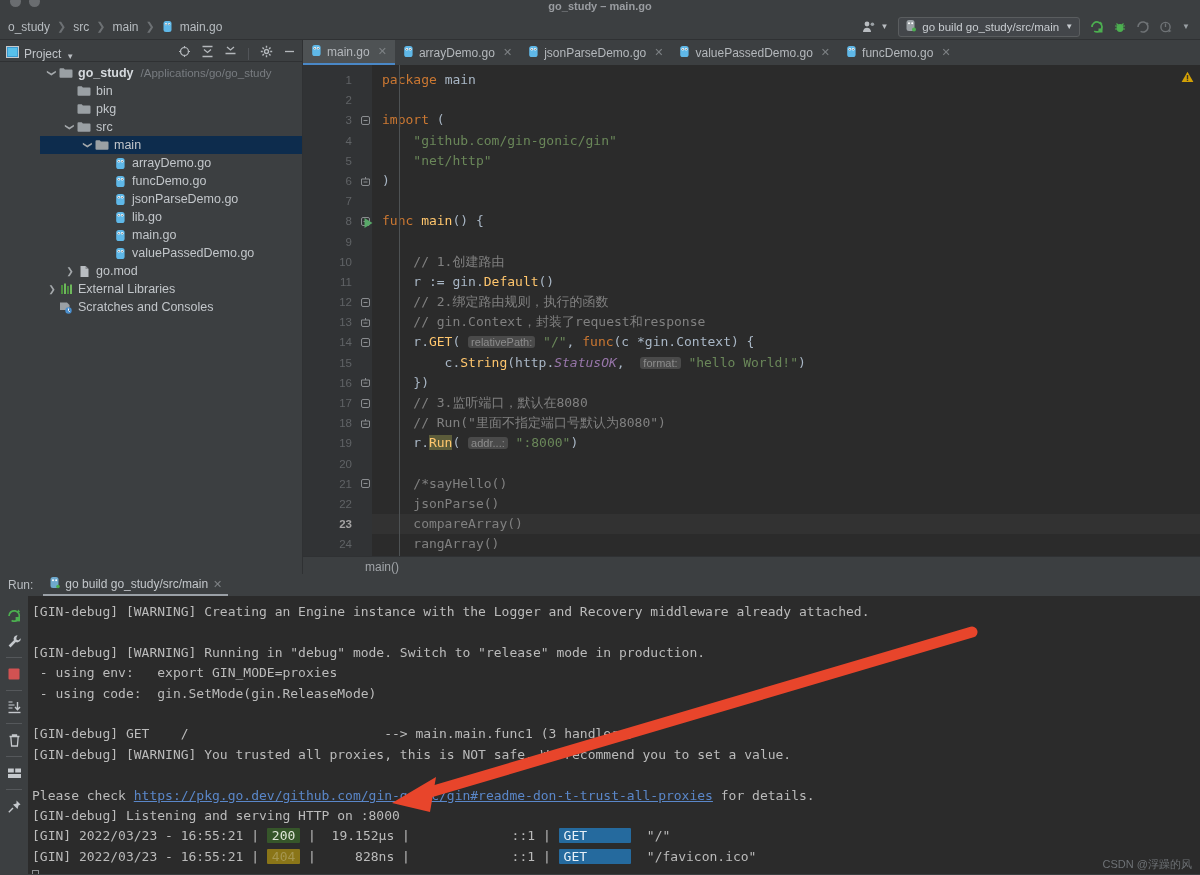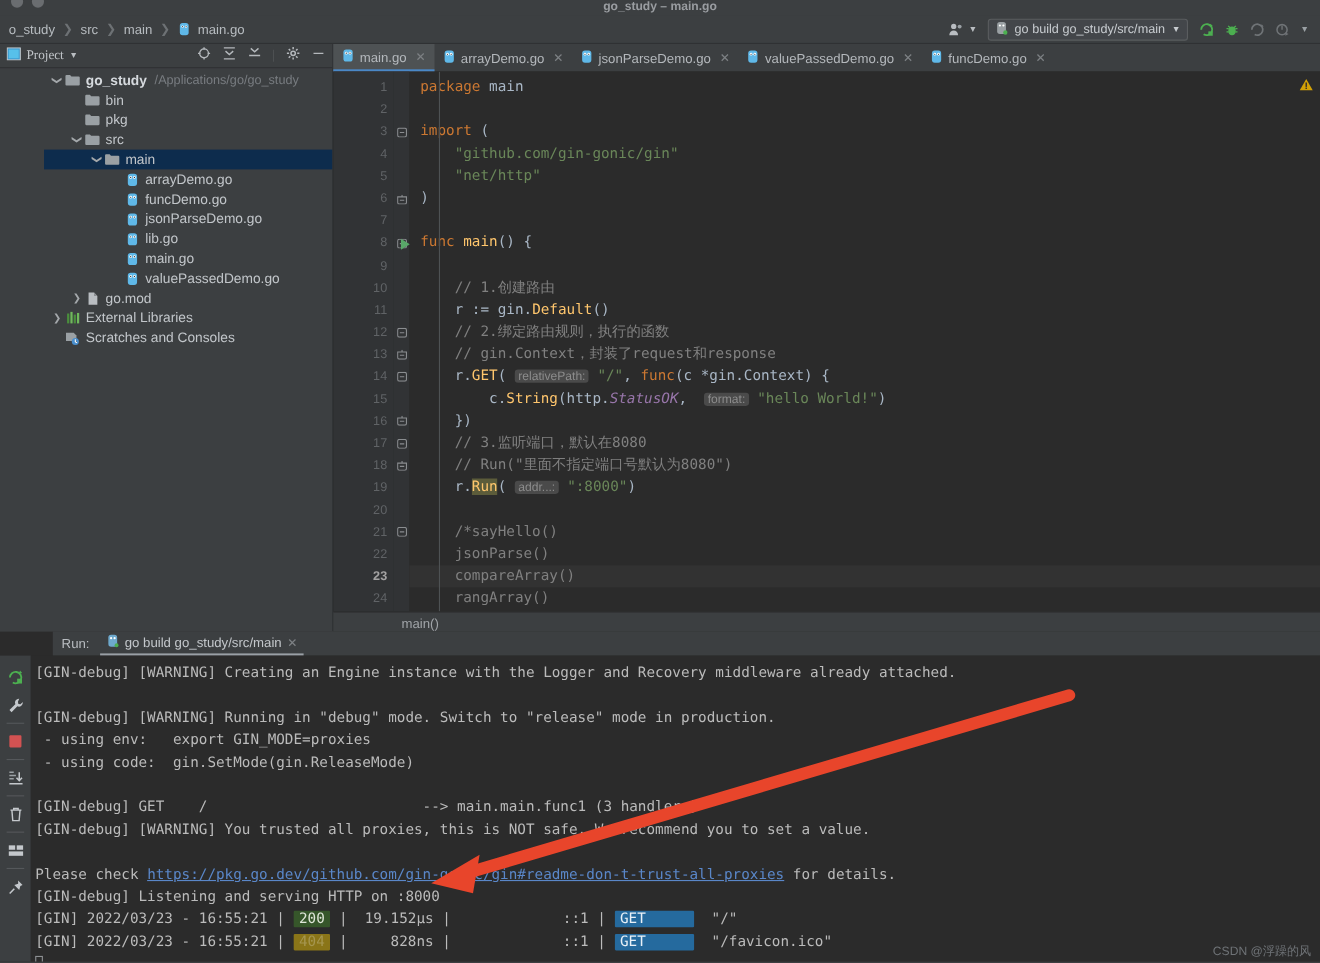--- a/index.html
+++ b/index.html
@@ -41,22 +41,22 @@
   .tb-icons span { display:inline-flex; }
   .usr { display:flex;align-items:center;gap:3px;margin-right:10px;}
 
   
   .workspace { display:flex; height:534px; }
   .project {
     width:303px; background:#3c3f41; border-right:1px solid #2f3133;
     display:flex; flex-direction:column;
   }
   .proj-head {
-    height:22px; display:flex; align-items:center; padding:0 6px; gap:5px;
-    border-bottom:1px solid #2f3133; background:#3c3f41;font-family:Liberation Serif, serif;
+    height:22px; display:flex; align-items:flex-end; padding:0 6px; gap:5px;
+    border-bottom:1px solid #2f3133; background:#3c3f41;
   }
   .proj-head .title { font-size:12px; color:#c0c4c8; }
   .proj-head .spacer{flex:1;}
   .proj-head .hicons{display:flex;align-items:center;gap:10px;}
   .tree { padding-top:2px; font-size:12.5px; color:#bcc0c4;margin-left:40px; }
   .trow { height:18px; display:flex; align-items:center; white-space:nowrap; padding-left:6px; }
   .trow.sel { background:#0d2c4d; }
   .trow .arrow { width:12px; text-align:center; color:#a4a8ab; font-size:9px; }
   .trow .ico { width:16px; display:inline-flex; justify-content:center; align-items:center; margin-right:4px;}
   .trow .label { color:#c2c6ca; }
@@ -100,21 +100,21 @@
   .hlword { background:#5c5c3a; }
   .vline { position:absolute; left:27px; top:0; bottom:0; width:1px; background:#4e5254; }
   .warn-marker { position:absolute; right:6px; top:6px; }
   .status-bar-edit {
     height:18px; background:#3c3f41; display:flex; align-items:flex-end;
     padding-left:62px; font-size:12px; color:#a0a4a8; border-top:1px solid #2f3133;
   }
 
   
   .runpanel { height:300px; background:#2b2b2b; display:flex; flex-direction:column; }
-  .run-head { height:22px; background:#3c3f41; display:flex; align-items:center; padding-left:8px; gap:10px;margin-left:48px;}
+  .run-head { height:22px; background:#3c3f41; display:flex; align-items:center; padding-left:8px; gap:10px;}
   .run-head .lbl { font-size:12px; color:#b8bcc0; }
   .run-tab {
     display:flex; align-items:center; gap:5px; font-size:12px; color:#c3c7cb;
     padding:0 6px; height:22px; border-bottom:2px solid #9aa0a6;
   }
   .run-body { flex:1; display:flex; min-height:0;}
   .run-side { width:28px; background:#3c3f41; display:flex; flex-direction:column;
               align-items:center; padding-top:6px; gap:0px;}
   .run-side .ib { height:26px; display:flex; align-items:center; justify-content:center; width:100%;}
   .run-side .divider { width:16px; height:1px; background:#55585b; margin:3px 0;}

